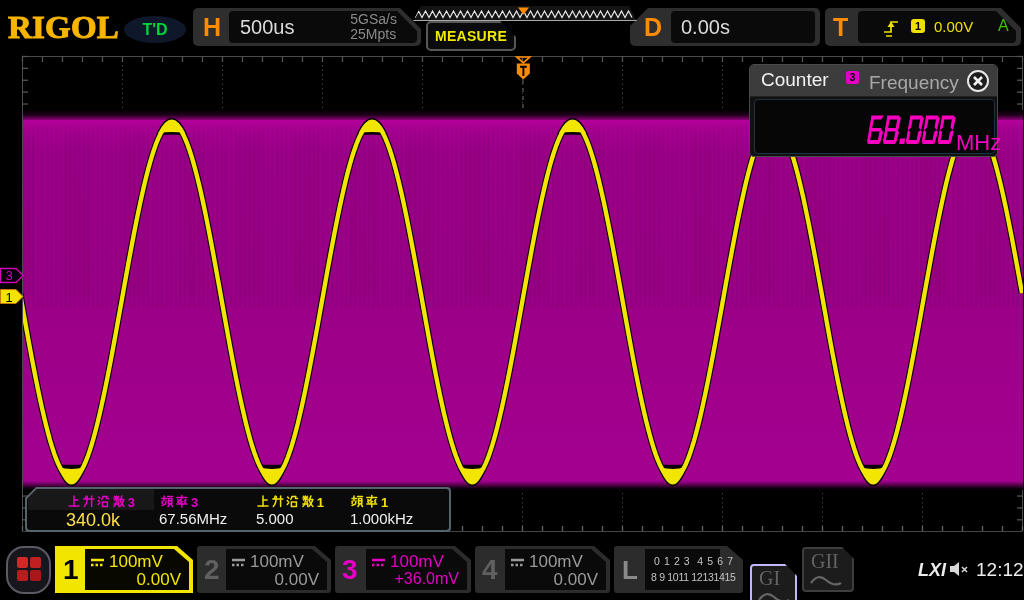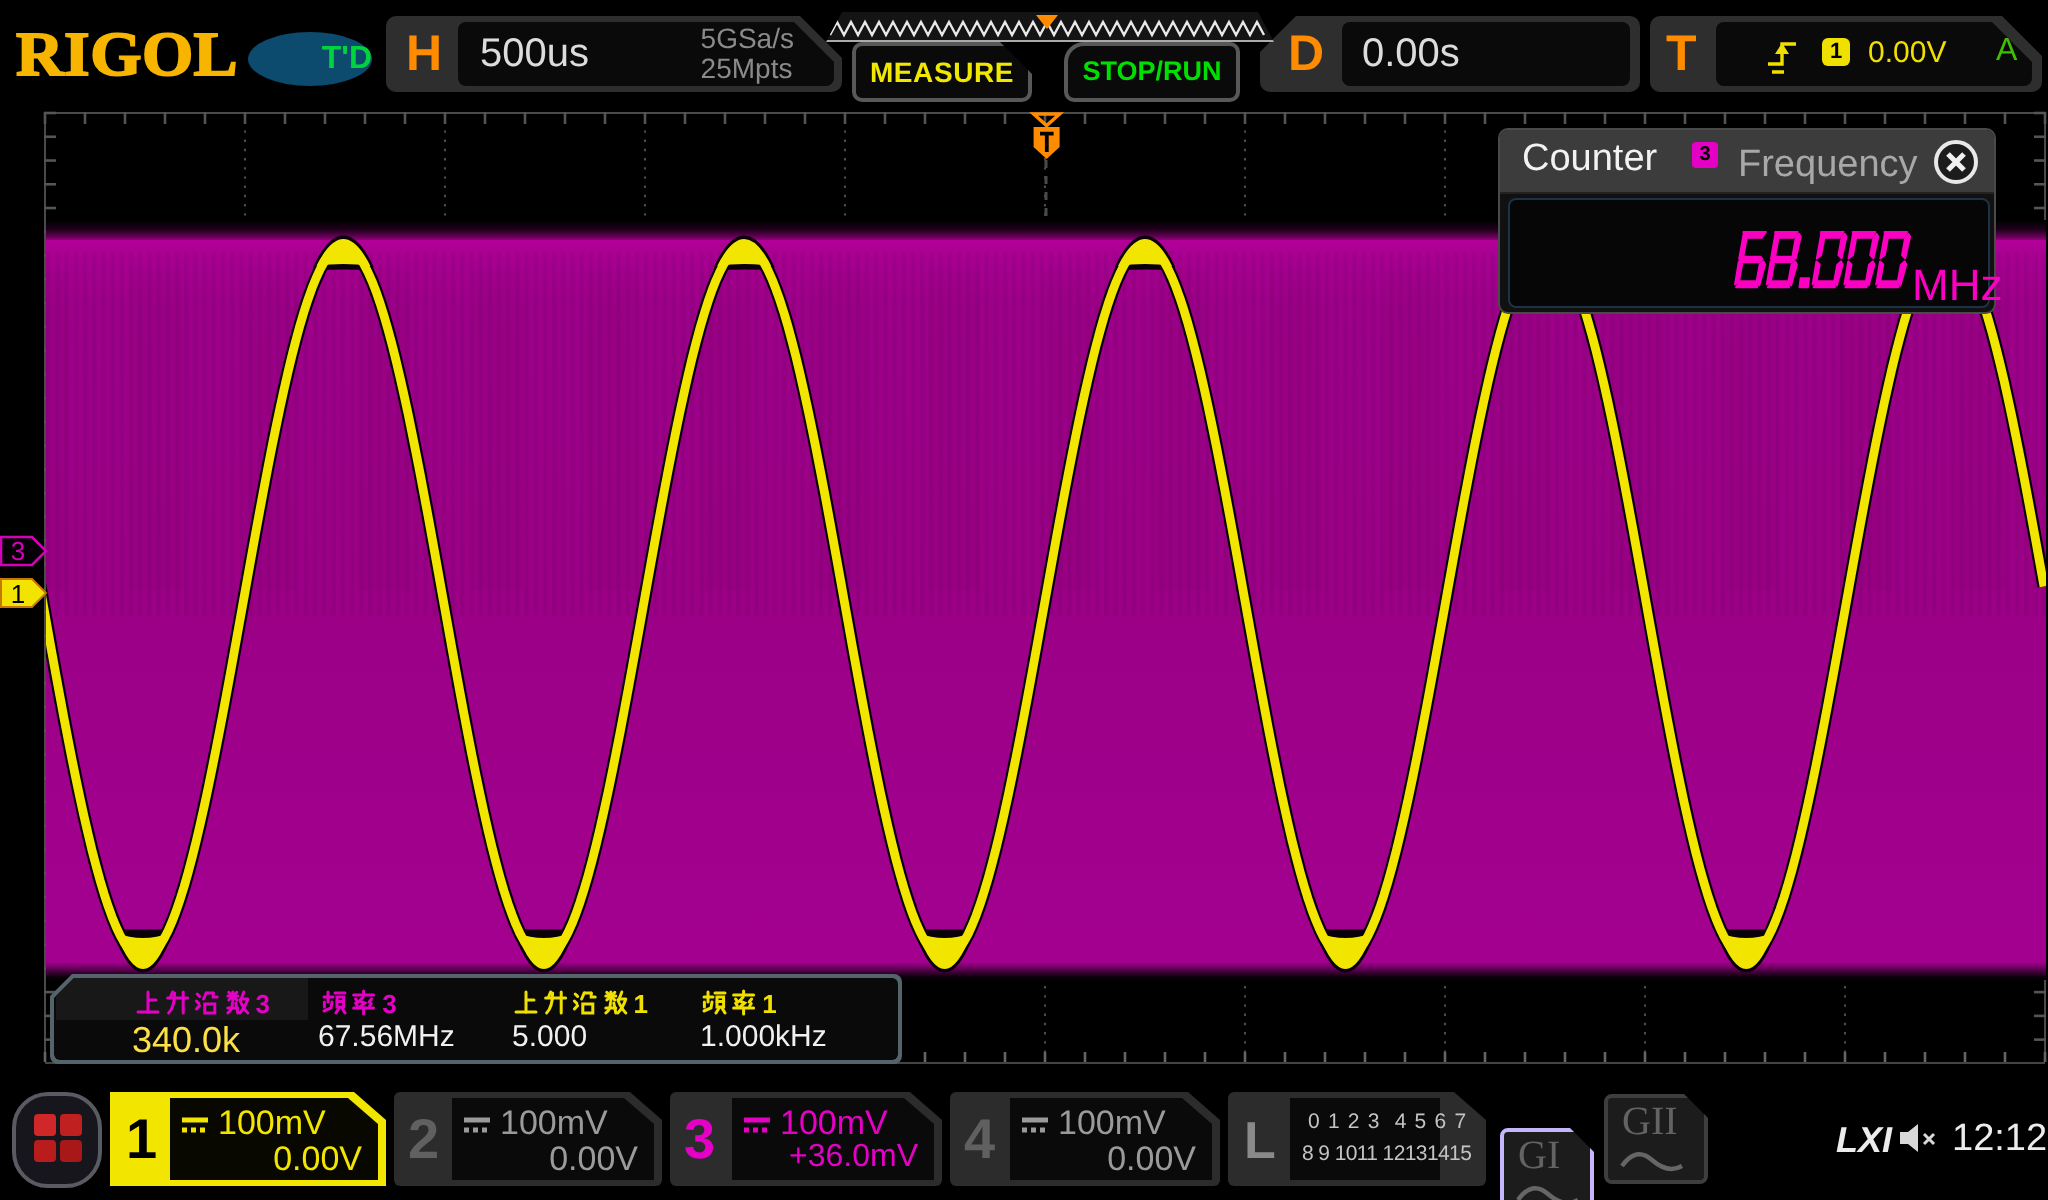--- a/index.html
+++ b/index.html
@@ -293,39 +293,38 @@
 <g id="chmarks">
 <path d="M0.5,268.5 L16,268.5 L23,275.5 L16,282.5 L0.5,282.5 Z" fill="#050005" stroke="#d400ba" stroke-width="1.3"></path>
 <text x="9" y="280" fill="#d400ba" font-size="13" text-anchor="middle">3</text>
 <path d="M0.5,289.5 L16,289.5 L23,296.5 L16,303.5 L0.5,303.5 Z" fill="#f2e300" stroke="#c87800" stroke-width="1"></path>
 <text x="9" y="301.5" fill="#000" font-size="13" text-anchor="middle">1</text>
 </g>
 </svg>
 
 <div class="abs" style="left:0;top:0;width:1024px;height:55px;background:#000;z-index:10">
   <div class="abs" style="left:8px;top:10px;font-family:'Liberation Serif',serif;font-weight:bold;font-size:33px;letter-spacing:0.2px;color:#f7b500;-webkit-text-stroke:1px #f7b500;transform:scaleY(0.95)">RIGOL</div>
-  <div class="abs" style="left:124px;top:16px;width:62px;height:27px;background:#0c4a6e;border-radius:50%;text-align:right;line-height:27px;color:#00d43c;font-weight:bold;font-size:16px">T'D</div>
+  <div class="abs" style="left:124px;top:16px;width:62px;height:27px;background:#0f172a;border-radius:50%;text-align:center;line-height:27px;color:#00d43c;font-weight:bold;font-size:16px">T'D</div>
 
   <div class="abs topbox" style="left:193px;top:8px;width:228px;height:38px;clip-path:polygon(0 0,207px 0,228px 21px,228px 38px,0 38px)"></div>
   <div class="abs" style="left:203px;top:13px;color:#ff8c00;font-weight:bold;font-size:25px;z-index:11">H</div>
   <div class="abs blackbox" style="left:229px;top:11px;width:188px;height:32px;border-radius:4px;clip-path:polygon(0 0,168px 0,188px 20px,188px 32px,0 32px);z-index:11">
     <div class="abs" style="left:11px;top:5px;color:#dcdcdc;font-size:20px">500us</div>
     <div class="abs" style="right:20px;top:1px;color:#8a8a8a;font-size:14px;line-height:15px">5GSa/s<br>25Mpts</div>
   </div>
 
   <div class="abs" style="left:413px;top:6px;width:224px;height:15px;background:#141414;border-bottom:1px solid #aaa;clip-path:polygon(8px 0,216px 0,224px 100%,0 100%);z-index:11">
     <svg width="224" height="15" viewBox="0 0 224 15" style="position:absolute;left:0;top:0">
       <polyline id="zig" fill="none" stroke="#e8e8e8" stroke-width="1.2" points="2,11.5 5.5,5 9,11.5 12.5,5 16,11.5 19.5,5 23,11.5 26.5,5 30,11.5 33.5,5 37,11.5 40.5,5 44,11.5 47.5,5 51,11.5 54.5,5 58,11.5 61.5,5 65,11.5 68.5,5 72,11.5 75.5,5 79,11.5 82.5,5 86,11.5 89.5,5 93,11.5 96.5,5 100,11.5 103.5,5 107,11.5 110.5,5 114,11.5 117.5,5 121,11.5 124.5,5 128,11.5 131.5,5 135,11.5 138.5,5 142,11.5 145.5,5 149,11.5 152.5,5 156,11.5 159.5,5 163,11.5 166.5,5 170,11.5 173.5,5 177,11.5 180.5,5 184,11.5 187.5,5 191,11.5 194.5,5 198,11.5 201.5,5 205,11.5 208.5,5 212,11.5 215.5,5 219,11.5"></polyline>
       <path d="M105,1.5 L116,1.5 L110.5,8.5 Z" fill="#ff8c00"></path>
     </svg>
   </div>
 
   <div class="abs" style="left:426px;top:21px;width:90px;height:30px;background:#0a0a0a;border:2px solid #585858;border-radius:5px;clip-path:polygon(0 0,74px 0,90px 16px,90px 30px,0 30px);z-index:12;text-align:center;line-height:26px;color:#f0e800;font-weight:bold;font-size:14px;letter-spacing:0.3px">MEASURE</div>
 
-  <div class="abs" style="left:532px;top:21px;width:88px;height:30px;background:#0a0a0a;border:2px solid #585858;border-radius:10px 5px 5px 5px;z-index:12;text-align:center;line-height:26px;color:#00e000;font-weight:bold;font-size:13.5px">STOP/RUN</div>
 
   <div class="abs topbox" style="left:630px;top:8px;width:190px;height:38px;clip-path:polygon(18px 0,190px 0,190px 38px,0 38px,0 18px)"></div>
   <div class="abs" style="left:644px;top:13px;color:#ff8c00;font-weight:bold;font-size:25px;z-index:11">D</div>
   <div class="abs blackbox" style="left:671px;top:11px;width:144px;height:32px;border-radius:4px;z-index:11">
     <div class="abs" style="left:10px;top:5px;color:#dcdcdc;font-size:20px">0.00s</div>
   </div>
 
   <div class="abs topbox" style="left:825px;top:8px;width:196px;height:38px;clip-path:polygon(0 0,176px 0,196px 20px,196px 38px,0 38px)"></div>
   <div class="abs" style="left:833px;top:13px;color:#ff8c00;font-weight:bold;font-size:25px;z-index:11">T</div>
   <div class="abs blackbox" style="left:858px;top:11px;width:158px;height:32px;border-radius:4px;clip-path:polygon(0 0,138px 0,158px 20px,158px 32px,0 32px);z-index:11">

